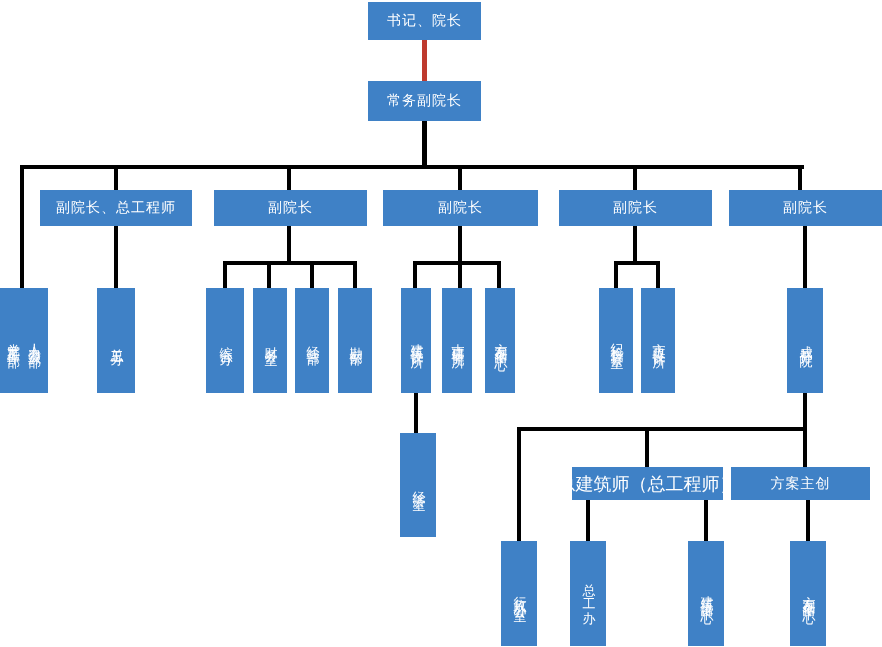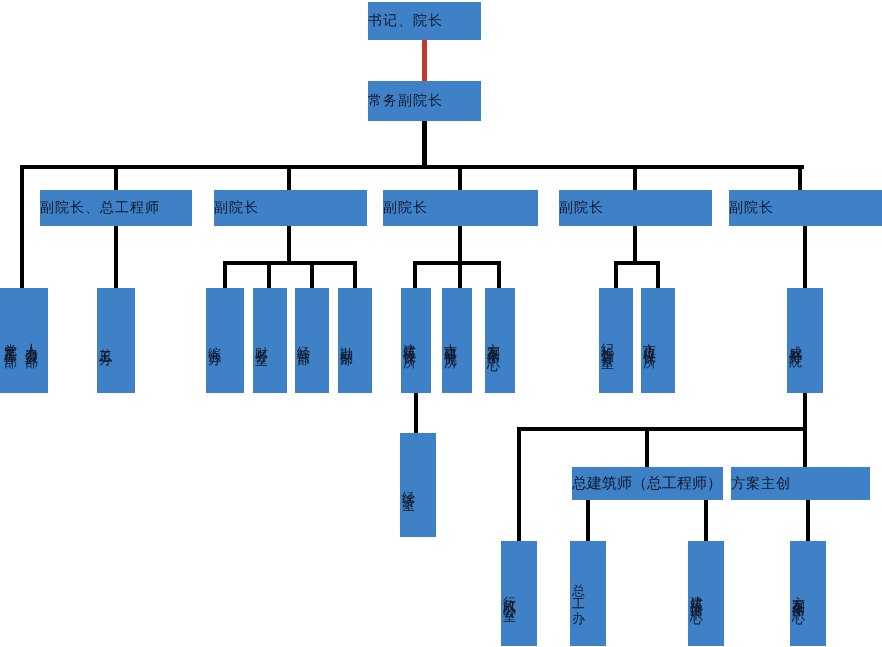--- a/index.html
+++ b/index.html
@@ -1,29 +1,29 @@
 <!DOCTYPE html>
 <html><head>
 <meta charset="utf-8">
 <style>
   html,body{margin:0;padding:0;background:#ffffff;}
   body{font-family:"Liberation Sans","DejaVu Sans",sans-serif;}
   #canvas{position:relative;width:882px;height:647px;background:#ffffff;overflow:hidden;}
   .node{
     position:absolute;
     background:#3F81C6;
-    color:#0f172a;
+    color:#ffffff;
     display:flex;
     align-items:center;
-    justify-content:flex-start;
+    justify-content:center;
     text-align:center;
     box-sizing:border-box;
   }
   .node.h{font-size:14px;letter-spacing:1px;white-space:nowrap;}
-  .node.h.small{font-size:15px;letter-spacing:0;}
+  .node.h.small{font-size:18px;letter-spacing:0;}
   .vlbl{
     writing-mode:vertical-lr;
     font-size:13px;
     letter-spacing:3px;
     line-height:1.15;
   }
   .vlbl.tight{letter-spacing:2px;}
   .vlbl.spread{letter-spacing:14px;}
   .vcols{writing-mode:vertical-lr;}
   .vcols .col{display:block;font-size:13px;letter-spacing:3px;line-height:21px;}

